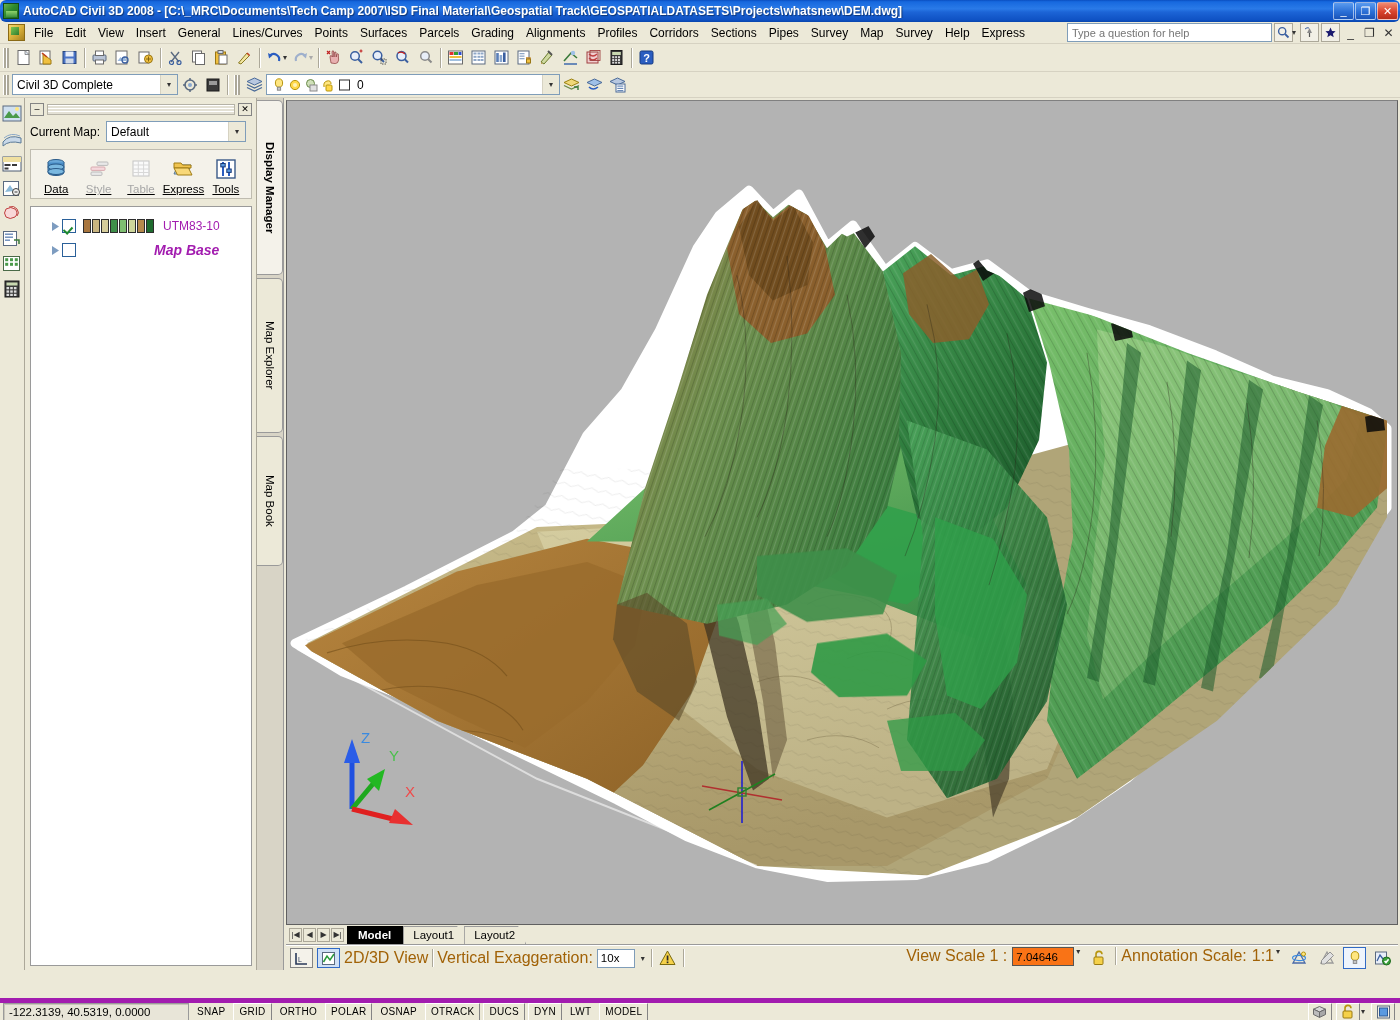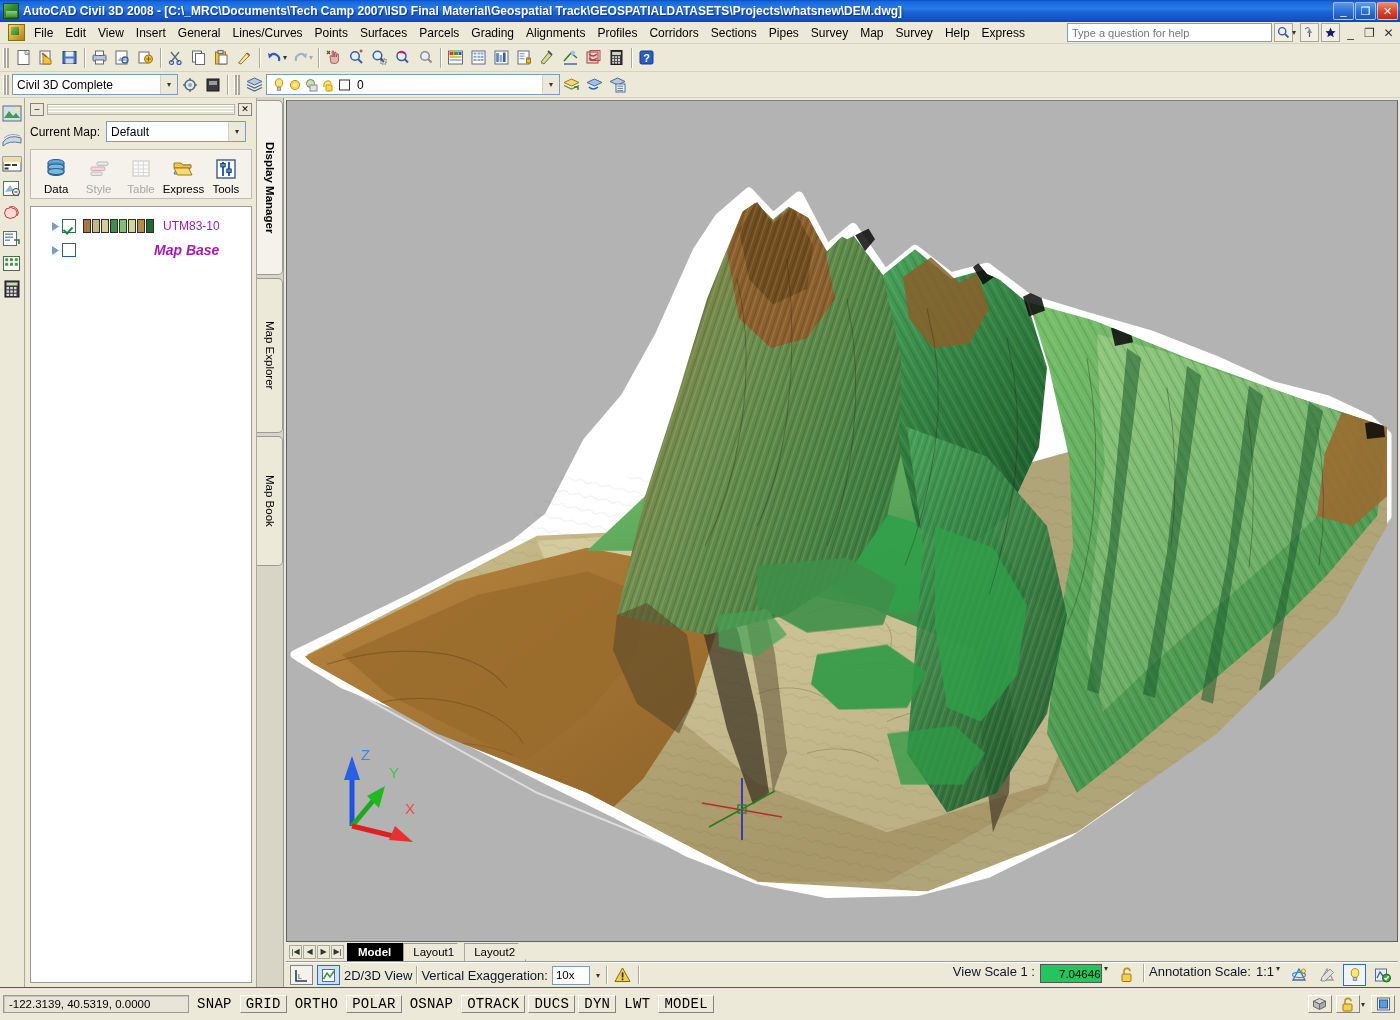--- a/index.html
+++ b/index.html
@@ -18,20 +18,21 @@
     display: flex; flex-direction: column;
   }
 
   
   .titlebar {
     height: 22px; flex: 0 0 22px;
     background: linear-gradient(to bottom,#0a4ec0 0%,#1668de 8%,#2a7ae8 40%,#1c64d6 55%,#0f52c4 90%,#0845ad 100%);
     display: flex; align-items: center;
     padding-left: 3px;
     color: #fff;
+    border-radius: 6px;
   }
   .title-icon {
     width: 16px; height: 16px; margin-right: 4px;
     background: linear-gradient(135deg,#6ab04c 0%,#2d8a2d 45%,#1f6b1f 100%);
     border: 1px solid #144a14;
     position: relative; flex: 0 0 16px;
   }
   .title-icon::after {
     content:""; position:absolute; left:2px; top:7px; width:11px; height:6px;
     background: linear-gradient(to bottom,#8fd36a,#3e8f3e);
@@ -149,21 +150,21 @@
     flex: 1 1 auto; height: 11px; margin: 0 1px;
     border: 1px solid #b5b2a6;
     background: repeating-linear-gradient(to bottom,#fff 0 1px,#e3e0d4 1px 3px);
   }
   .cur-map-row { display: flex; align-items: center; gap: 6px; margin-bottom: 7px; }
   .cur-map-label { font-size: 12px; color: #000; white-space: nowrap; }
   .cur-map-combo { width: 140px; height: 21px; }
 
   .iconbar {
     border: 1px solid #bfbcb0; background: #f4f2ea;
-    padding: 5px 4px 3px; display: flex; justify-content: flex-start; margin-bottom: 7px;
+    padding: 5px 4px 3px; display: flex; justify-content: flex-start; margin-bottom: 7px; text-decoration: underline;
   }
   .iconbtn { display: flex; flex-direction: column; align-items: center; width: 44px; }
   .iconbtn .gi { height: 26px; display: flex; align-items: flex-end; justify-content: center; }
   .iconbtn .lbl { font-size: 11.5px; margin-top: 2px; color: #000; }
   .iconbtn.disabled .lbl { color: #a6a6a6; }
 
   .treebox {
     flex: 1 1 auto; border: 1px solid #9a9a9a; background: #fff;
     padding: 7px 0 0 0; overflow: hidden; min-height: 0;
   }
@@ -236,44 +237,45 @@
   .ltab.active { background: #000; color: #fff; font-weight: bold; clip-path: none;
     border:1px solid #000; padding: 2px 12px 0 10px; }
 
   
   .viewbar {
     height: 25px; flex: 0 0 25px; display: flex; align-items: center;
     background: #ece9d8; margin: 0 2px; gap: 4px; padding: 0 4px;
     border-top: 1px solid #fff;
   }
   .vsep { width: 1px; height: 18px; background: #aca899; box-shadow: 1px 0 0 #fff; }
-  .vb-label { font-size: 13px; color: #0f172a; white-space: nowrap; }
+  .vb-label { font-size: 16px; color: #a16207; white-space: nowrap; }
   .ve-combo {
     height: 19px; border: 1px solid #7f9db9; background: #fff; width: 38px;
     font-size: 11.5px; display: flex; align-items: center; padding-left: 3px;
   }
   .scale-box {
-    height: 19px; border: 1px solid #555; background: #22c55e; width: 62px;
-    font-size: 11.5px; display: flex; align-items: center; padding-left: 18px;
+    height: 19px; border: 1px solid #555; background: #f97316; width: 62px;
+    font-size: 11.5px; display: flex; align-items: center; padding-left: 3px;
   }
 
   
   .statusbar {
     height: 22px; flex: 0 0 22px; background: #ece9d8; display: flex;
-    align-items: center; gap: 3px; padding: 16px 3px;
-    border-top: 1px solid #a21caf;
+    align-items: center; gap: 3px; padding: 8px 3px;
+    border-top: 5px solid #a21caf;
+    margin-top: 28px;
   }
   .coords {
     width: 186px; height: 18px; border: 1px solid #9a9a9a; background: #e8e5d8;
     font-size: 11.5px; display: flex; align-items: center; padding-left: 5px;
     box-shadow: inset 1px 1px 0 #c8c5b8;
   }
   .sbtn {
-    height: 18px; padding: 0 5px; font-size: 14px; letter-spacing: .3px;
-    display: flex; align-items: center; color: #000; font-family: Liberation Mono, monospace;
+    height: 18px; padding: 0 5px; font-size: 10px; letter-spacing: .3px;
+    display: flex; align-items: center; color: #000;
   }
   .sbtn.raised { border: 1px solid; border-color: #fff #848484 #848484 #fff; background: #ece9d8; }
   .s-right { margin-left: auto; display: flex; align-items: center; gap: 4px; padding-right: 2px; }
   .lockbox {
     width: 24px; height: 18px; border: 1px solid; border-color: #fff #848484 #848484 #fff;
     display: flex; align-items: center; justify-content: center;
   }
 
   svg { overflow: visible; }
 </style>

